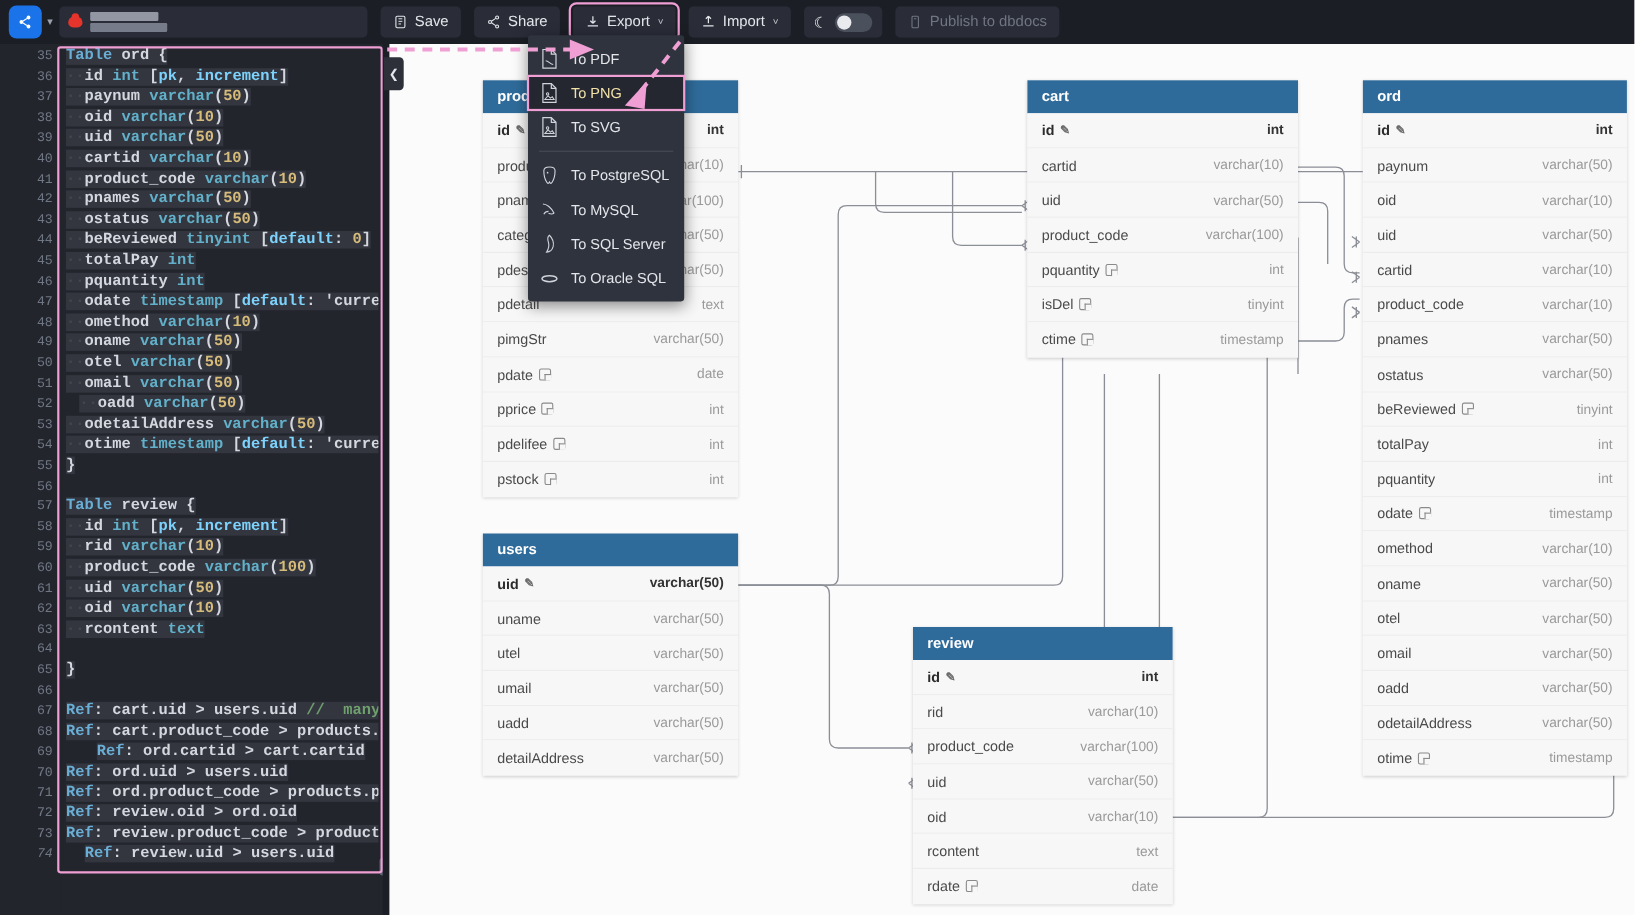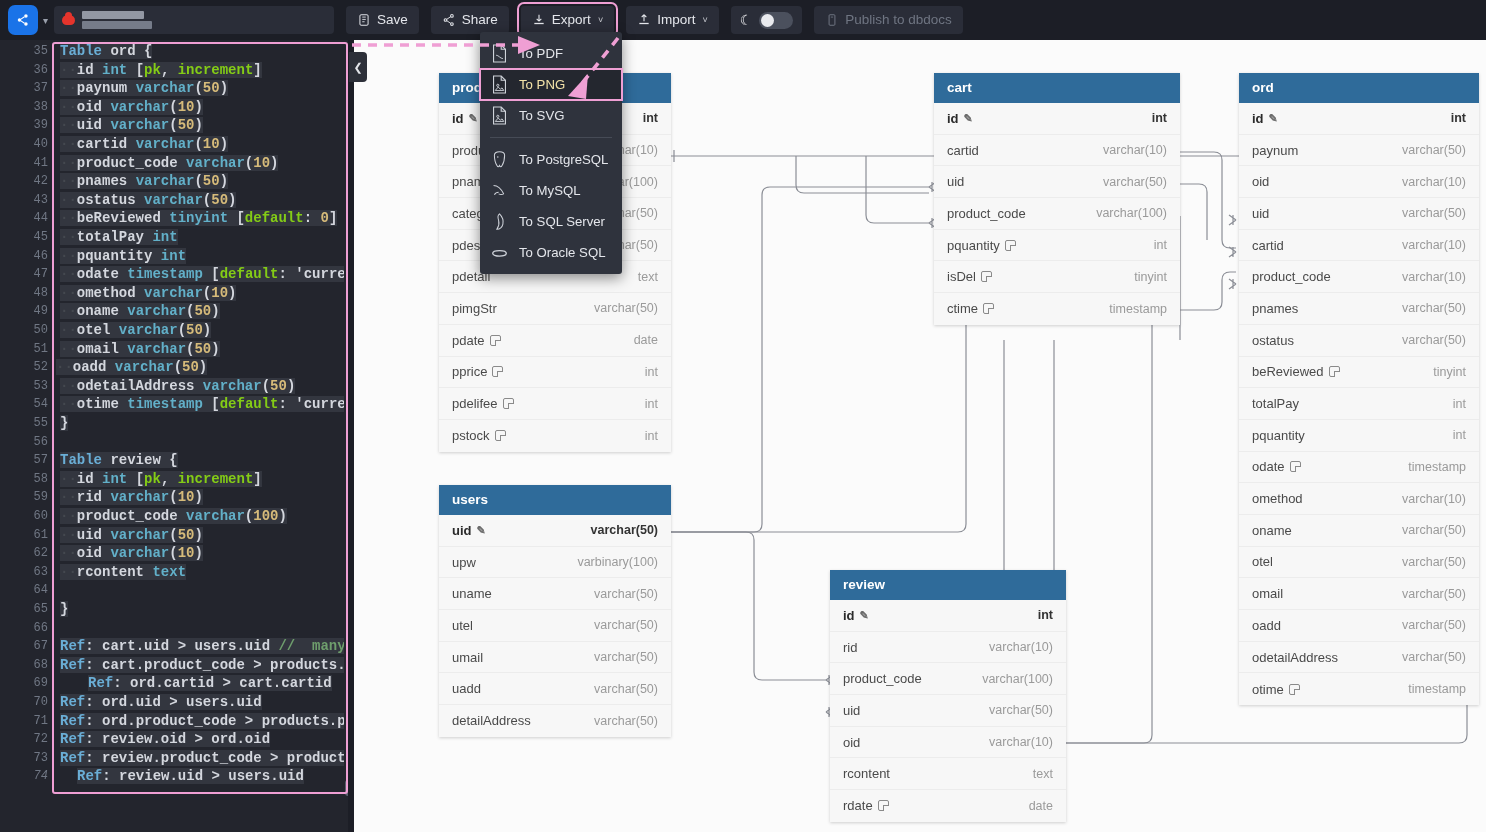--- a/index.html
+++ b/index.html
@@ -89,21 +89,21 @@
   #code {
     position:absolute; left:56px; top:0; right:0; height:792px;
     padding-top:0px;
   }
   .cline {
     position:absolute; left:0; white-space:pre; font-size:14px;
     line-height:18.6px; height:18.6px; color:#d4d7de;font-weight:bold;
   }
   .tok-kw   { color:#6aaed6; }
   .tok-type { color:#62b0c9; }
-  .tok-attr { color:#84cc16;margin-top:19px; }
+  .tok-attr { color:#7dd3fc;margin-top:19px; }
   .tok-num  { color:#d6bb7a; }
   .tok-str  { color:#d98a6a; }
   .tok-cmt  { color:#6f9f6d; }
   .dotsp    { color:#44484f; }
   .selbg    { background:#33363f; }
 
   #editor-highlight {
     position:absolute; left:52px; top:2px; width:296px; height:752px;
     border:2.5px solid #ef9fd4; border-radius:3px; pointer-events:none; z-index:12;
   }
@@ -315,21 +315,21 @@
       <div class="cline" style="top: 132.2px; left: 4px;"><span class="selbg"><span class="dotsp">··</span>pnames <span class="tok-type">varchar</span>(<span class="tok-num">50</span>)</span></div>
       <div class="cline" style="top: 150.8px; left: 4px;"><span class="selbg"><span class="dotsp">··</span>ostatus <span class="tok-type">varchar</span>(<span class="tok-num">50</span>)</span></div>
       <div class="cline" style="top: 169.4px; left: 4px;"><span class="selbg"><span class="dotsp">··</span>beReviewed <span class="tok-type">tinyint</span> [<span class="tok-attr">default</span>: <span class="tok-num">0</span>]</span></div>
       <div class="cline" style="top: 188px; left: 4px;"><span class="selbg"><span class="dotsp">··</span>totalPay <span class="tok-type">int</span></span></div>
       <div class="cline" style="top: 206.6px; left: 4px;"><span class="selbg"><span class="dotsp">··</span>pquantity <span class="tok-type">int</span></span></div>
       <div class="cline" style="top: 225.2px; left: 4px;"><span class="selbg"><span class="dotsp">··</span>odate <span class="tok-type">timestamp</span> [<span class="tok-attr">default</span>: 'current_</span></div>
       <div class="cline" style="top: 243.8px; left: 4px;"><span class="selbg"><span class="dotsp">··</span>omethod <span class="tok-type">varchar</span>(<span class="tok-num">10</span>)</span></div>
       <div class="cline" style="top: 262.4px; left: 4px;"><span class="selbg"><span class="dotsp">··</span>oname <span class="tok-type">varchar</span>(<span class="tok-num">50</span>)</span></div>
       <div class="cline" style="top: 281px; left: 4px;"><span class="selbg"><span class="dotsp">··</span>otel <span class="tok-type">varchar</span>(<span class="tok-num">50</span>)</span></div>
       <div class="cline" style="top: 299.6px; left: 4px;"><span class="selbg"><span class="dotsp">··</span>omail <span class="tok-type">varchar</span>(<span class="tok-num">50</span>)</span></div>
-      <div class="cline" style="top: 318.2px; left: 0;"><span class="selbg"><span class="dotsp">··</span>oadd <span class="tok-type">varchar</span>(<span class="tok-num">50</span>)</span></div>
+      <div class="cline" style="top: 318.2px; left: 16px;"><span class="selbg"><span class="dotsp">··</span>oadd <span class="tok-type">varchar</span>(<span class="tok-num">50</span>)</span></div>
       <div class="cline" style="top: 336.8px; left: 4px;"><span class="selbg"><span class="dotsp">··</span>odetailAddress <span class="tok-type">varchar</span>(<span class="tok-num">50</span>)</span></div>
       <div class="cline" style="top: 355.4px; left: 4px;"><span class="selbg"><span class="dotsp">··</span>otime <span class="tok-type">timestamp</span> [<span class="tok-attr">default</span>: 'current_</span></div>
       <div class="cline" style="top: 374px; left: 4px;"><span class="selbg">}</span></div>
       <div class="cline" style="top: 392.6px; left: 4px;"><span class="selbg"></span></div>
       <div class="cline" style="top: 411.2px; left: 4px;"><span class="selbg"><span class="tok-kw">Table</span> review {</span></div>
       <div class="cline" style="top: 429.8px; left: 4px;"><span class="selbg"><span class="dotsp">··</span>id <span class="tok-type">int</span> [<span class="tok-attr">pk</span>, <span class="tok-attr">increment</span>]</span></div>
       <div class="cline" style="top: 448.4px; left: 4px;"><span class="selbg"><span class="dotsp">··</span>rid <span class="tok-type">varchar</span>(<span class="tok-num">10</span>)</span></div>
       <div class="cline" style="top: 467px; left: 4px;"><span class="selbg"><span class="dotsp">··</span>product_code <span class="tok-type">varchar</span>(<span class="tok-num">100</span>)</span></div>
       <div class="cline" style="top: 485.6px; left: 4px;"><span class="selbg"><span class="dotsp">··</span>uid <span class="tok-type">varchar</span>(<span class="tok-num">50</span>)</span></div>
       <div class="cline" style="top: 504.2px; left: 4px;"><span class="selbg"><span class="dotsp">··</span>oid <span class="tok-type">varchar</span>(<span class="tok-num">10</span>)</span></div>
@@ -468,26 +468,20 @@
       <div class="tbl-head">users</div>
       <div class="row pk">
         <span class="cname">
           <span>uid</span>
           <span class="key-ic">✎</span>
         </span>
         <span class="ctype">varchar(50)</span>
       </div>
       <div class="row">
         <span class="cname">
-          <span>upw</span>
-        </span>
-        <span class="ctype">varbinary(100)</span>
-      </div>
-      <div class="row">
-        <span class="cname">
           <span>uname</span>
         </span>
         <span class="ctype">varchar(50)</span>
       </div>
       <div class="row">
         <span class="cname">
           <span>utel</span>
         </span>
         <span class="ctype">varchar(50)</span>
       </div>

